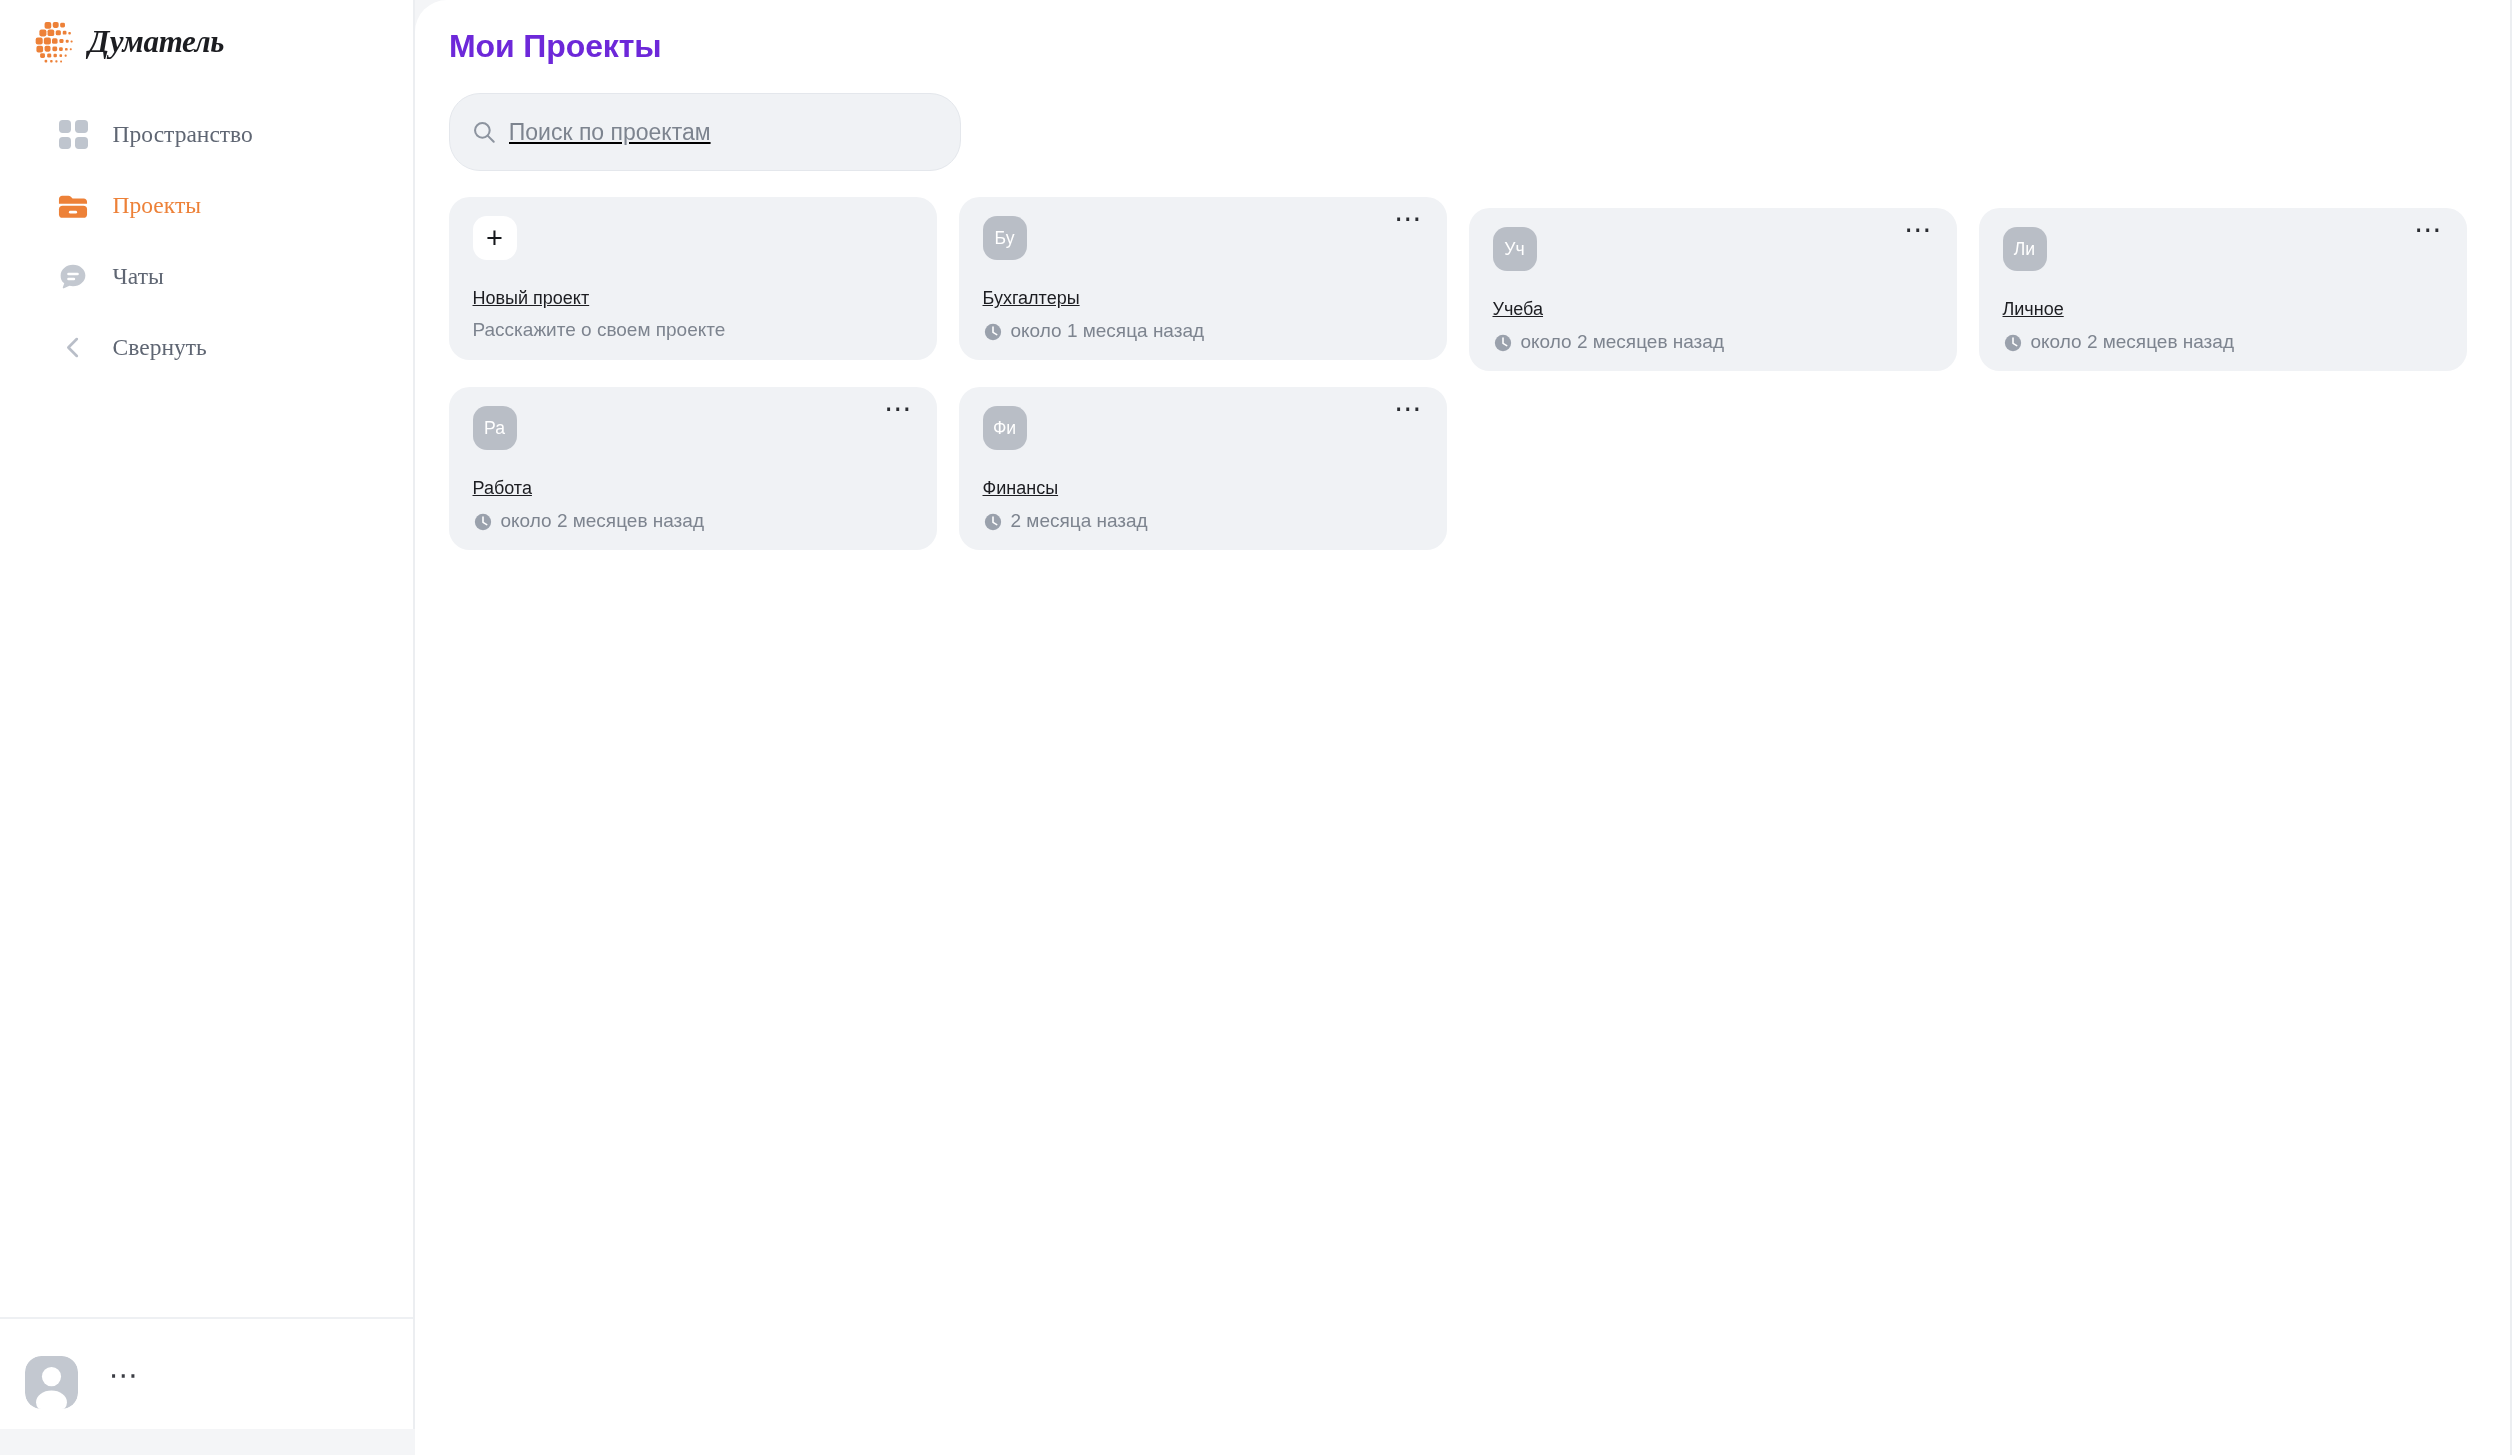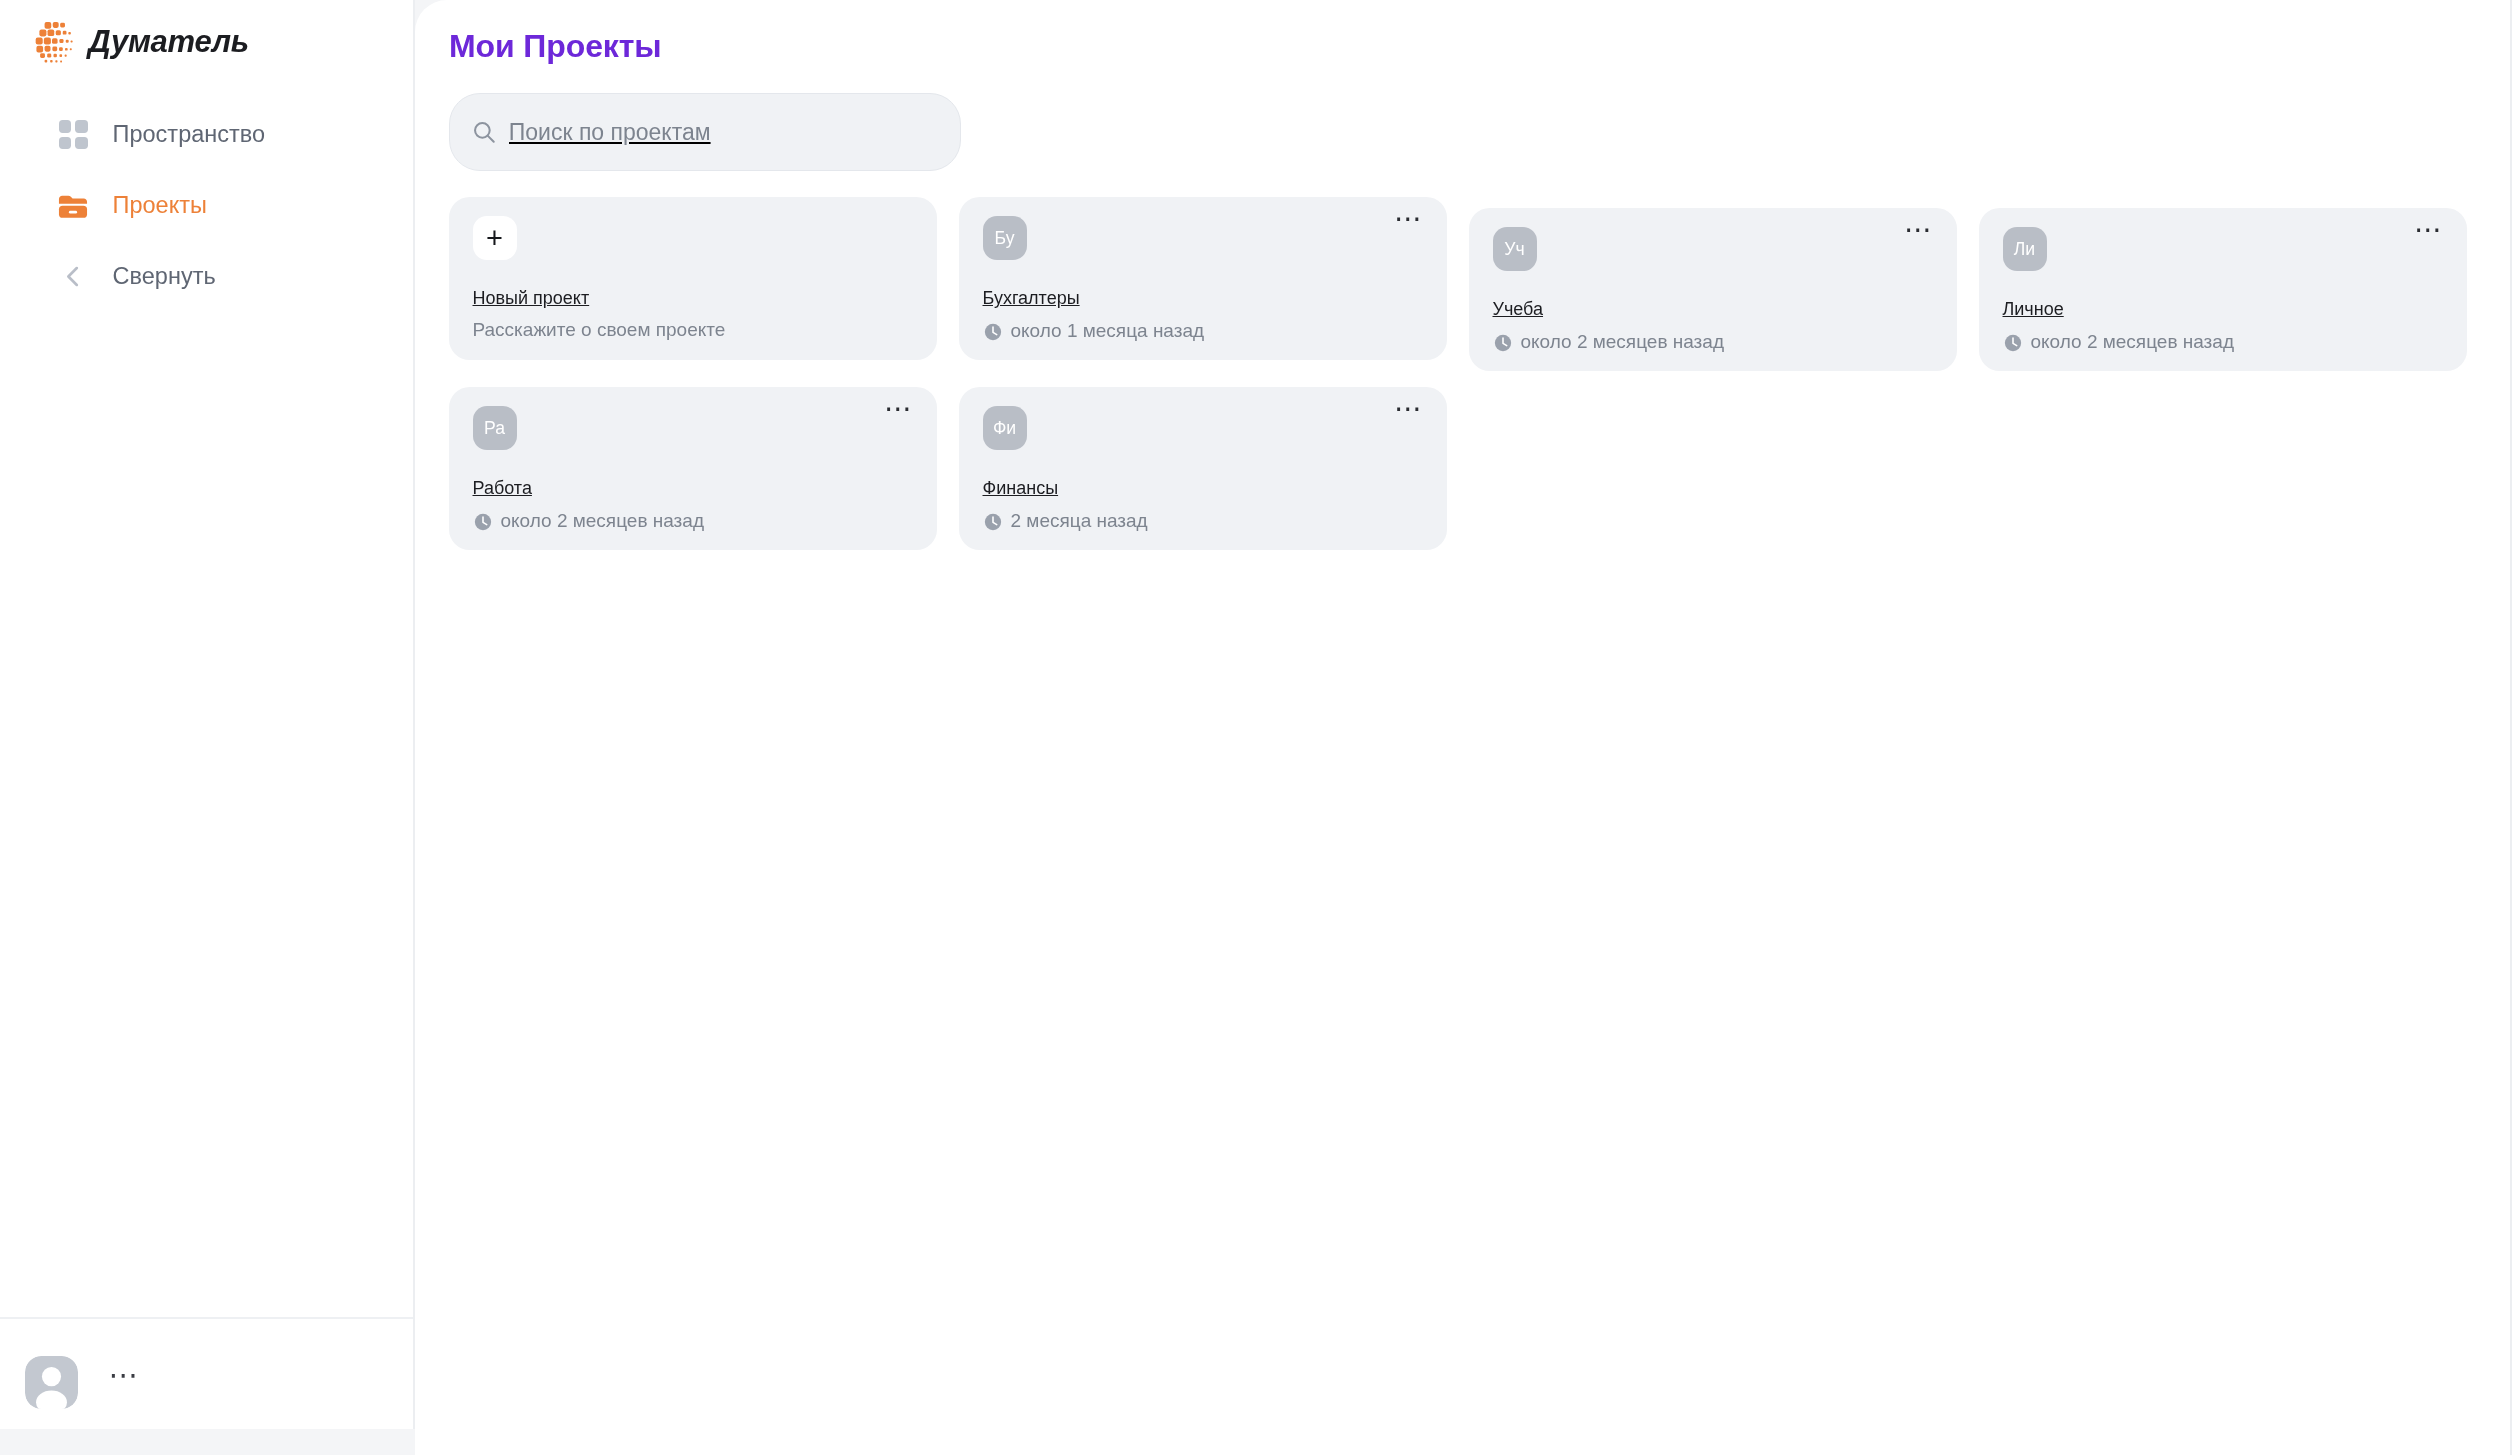--- a/index.html
+++ b/index.html
@@ -30,20 +30,21 @@
     width: 415px;
     height: 1429px;
     background: #ffffff;
     border-right: 2.2px solid #eceef1;
     box-sizing: border-box;
     display: flex;
     flex-direction: column;
     flex: 0 0 415px;
     position: relative;
     z-index: 3;
+    font-family: Liberation Serif, serif;
   }
 
   .brand {
     display: flex;
     align-items: center;
     padding: 19px 0 0 29px;
     height: 65px;
     box-sizing: border-box;
   }
   .brand-logo {
@@ -367,20 +368,30 @@
         <span class="nav-icon">
           <svg width="34" height="34" viewBox="0 0 46 46">
             <path d="M4 13.5c0-2.5 2-4.5 4.5-4.5h8.2c1.3 0 2.5.5 3.4 1.5l2.3 2.5h15.1c2.5 0 4.5 2 4.5 4.5v2.5H4z" fill="#ed8138"></path>
             <rect x="4" y="22.5" width="38" height="16.5" rx="5" fill="#ed8138"></rect>
             <rect x="17.5" y="29.5" width="11" height="3.6" rx="1.8" fill="#ffffff"></rect>
           </svg>
         </span>
         <span class="nav-label">Проекты</span>
       </div>
 
+      <div class="nav-item">
+        <span class="nav-icon">
+          <svg width="32" height="32" viewBox="0 0 44 44">
+            <path d="M22 5c9.4 0 17 6.6 17 14.8S31.4 34.6 22 34.6c-1.7 0-3.4-.2-4.9-.6l-7.6 3.6c-.9.4-1.8-.5-1.5-1.4l2-5.7C5.9 27.8 5 23.9 5 19.8 5 11.6 12.6 5 22 5z" fill="#c3c8d0"></path>
+            <rect x="14" y="16" width="16" height="3.6" rx="1.8" fill="#ffffff"></rect>
+            <rect x="14" y="23" width="11" height="3.6" rx="1.8" fill="#ffffff"></rect>
+          </svg>
+        </span>
+        <span class="nav-label">Чаты</span>
+      </div>
 
       <div class="nav-item">
         <span class="nav-icon">
           <svg width="25" height="25" viewBox="0 0 34 34">
             <path d="M21.5 5.5 10 17l11.5 11.5" fill="none" stroke="#b9bec8" stroke-width="3.6" stroke-linecap="round" stroke-linejoin="round"></path>
           </svg>
         </span>
         <span class="nav-label">Свернуть</span>
       </div>
 

